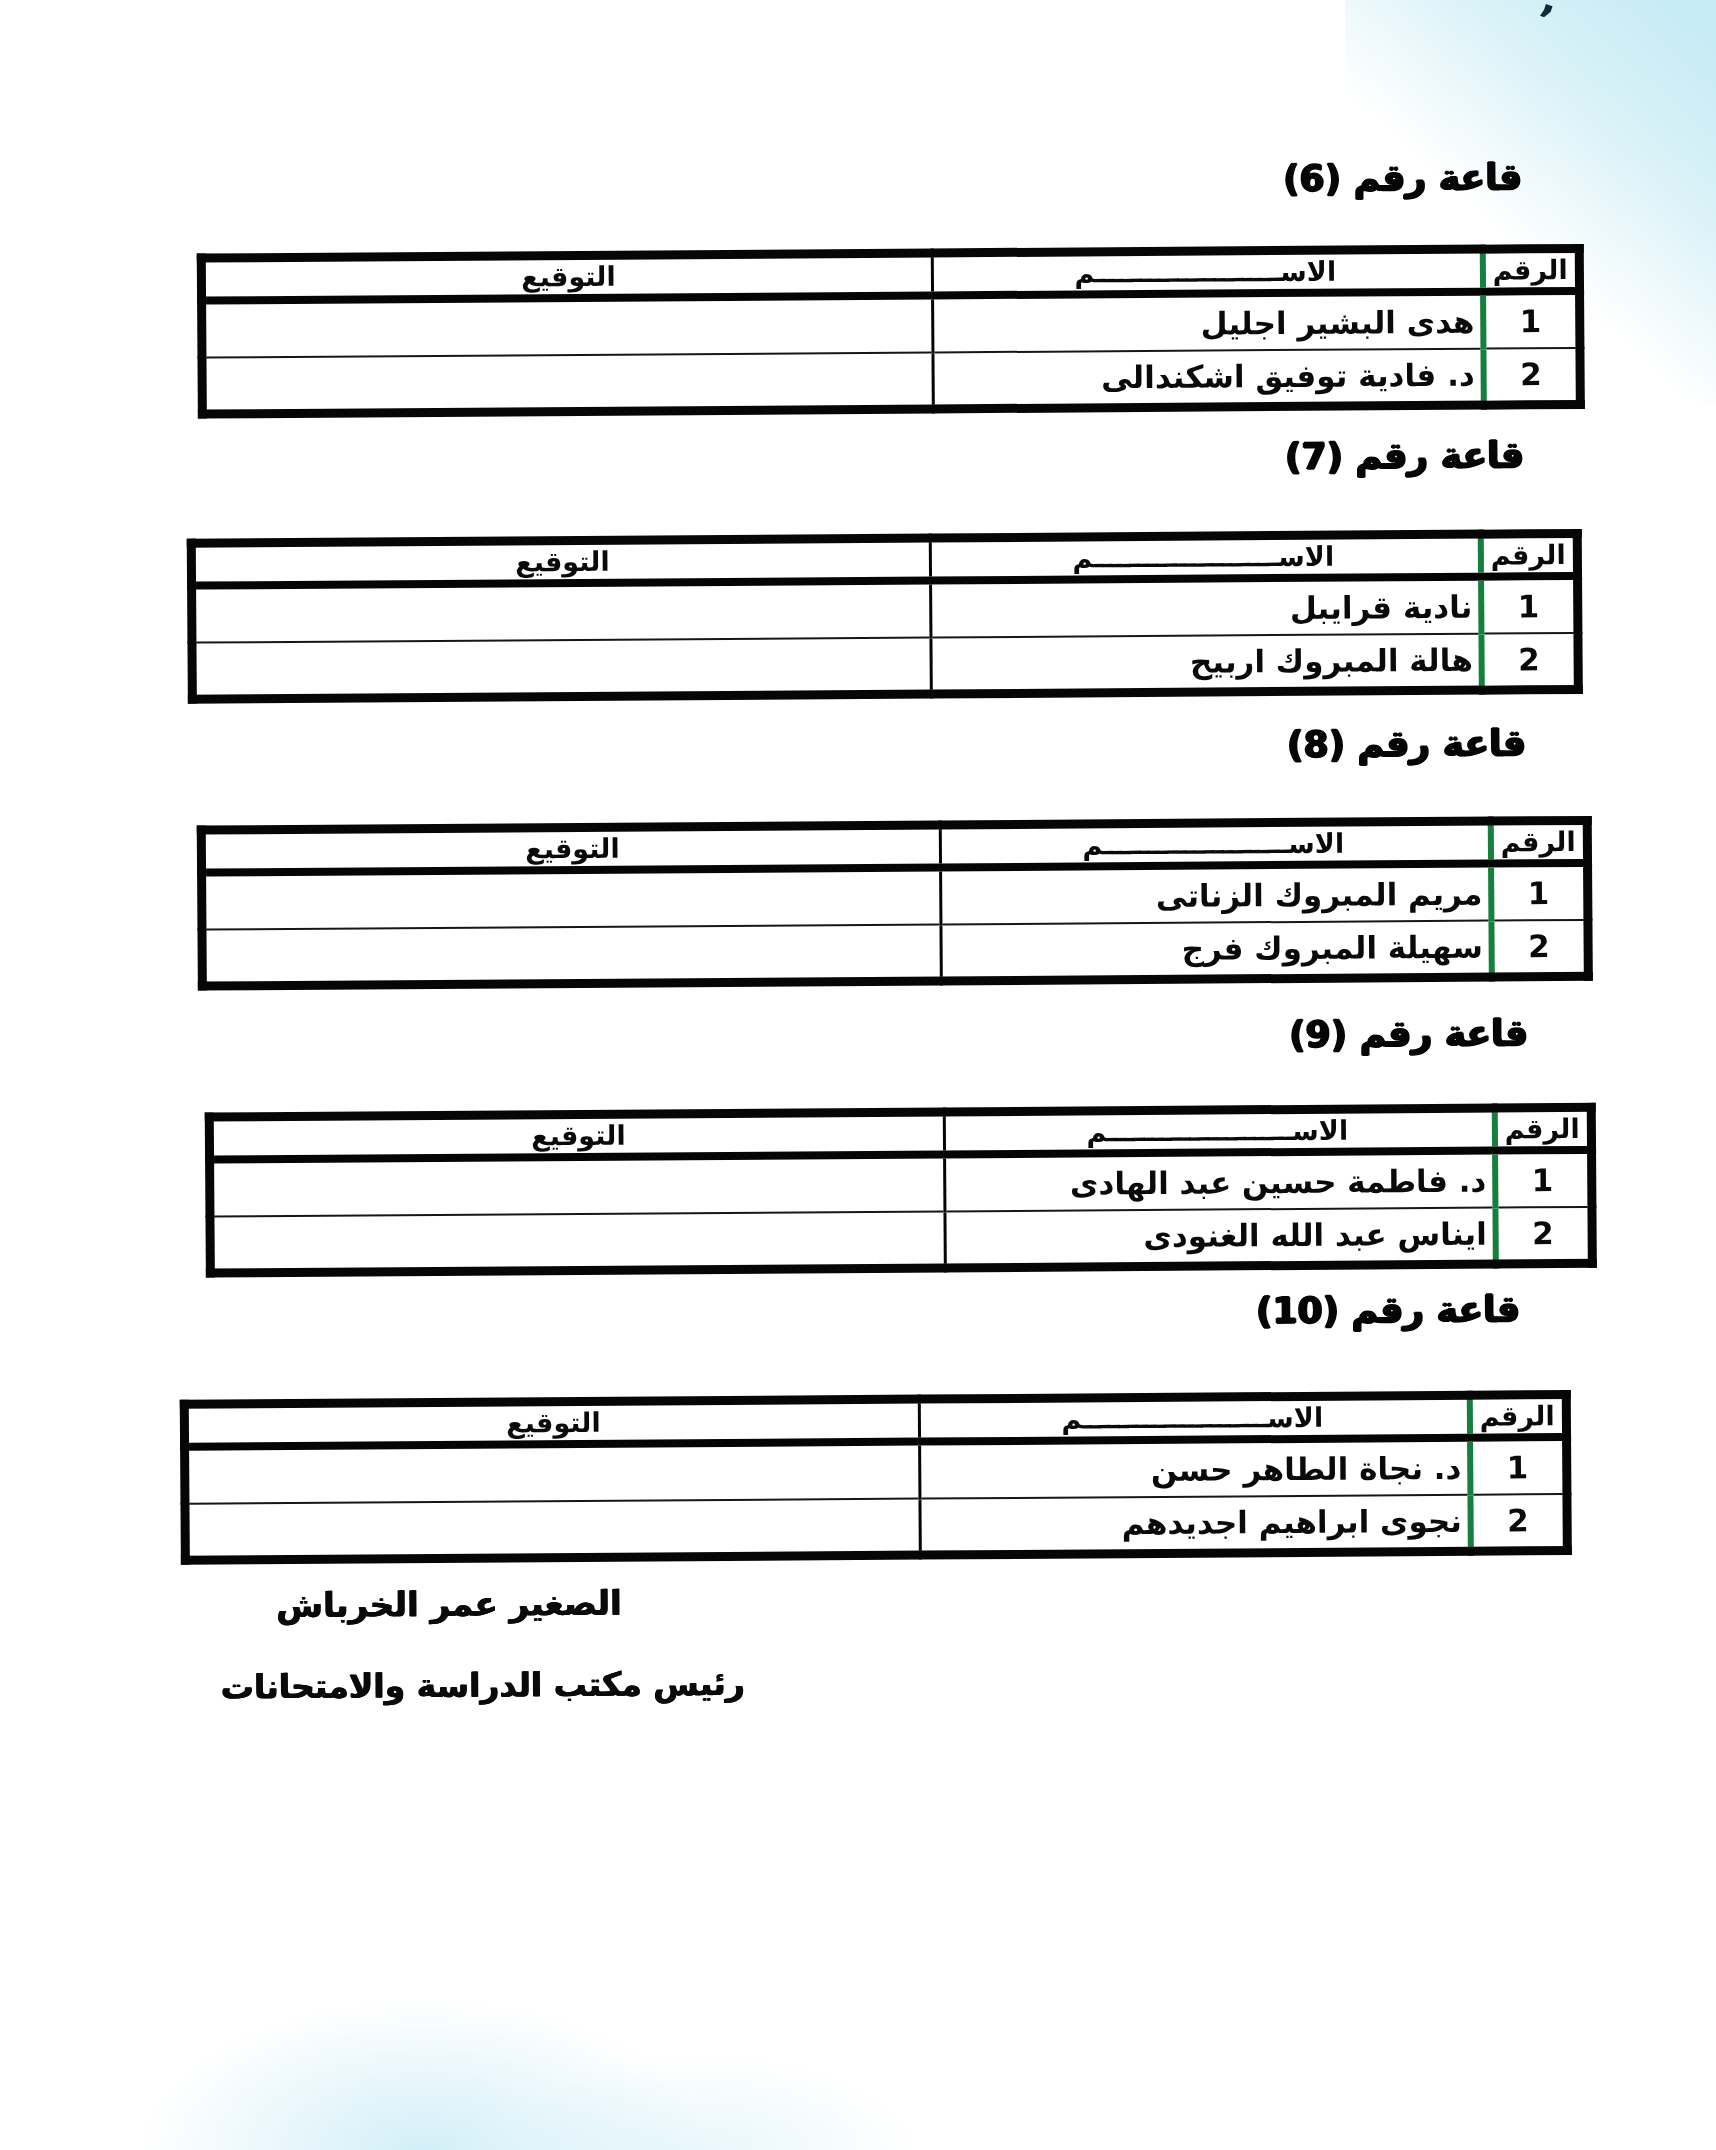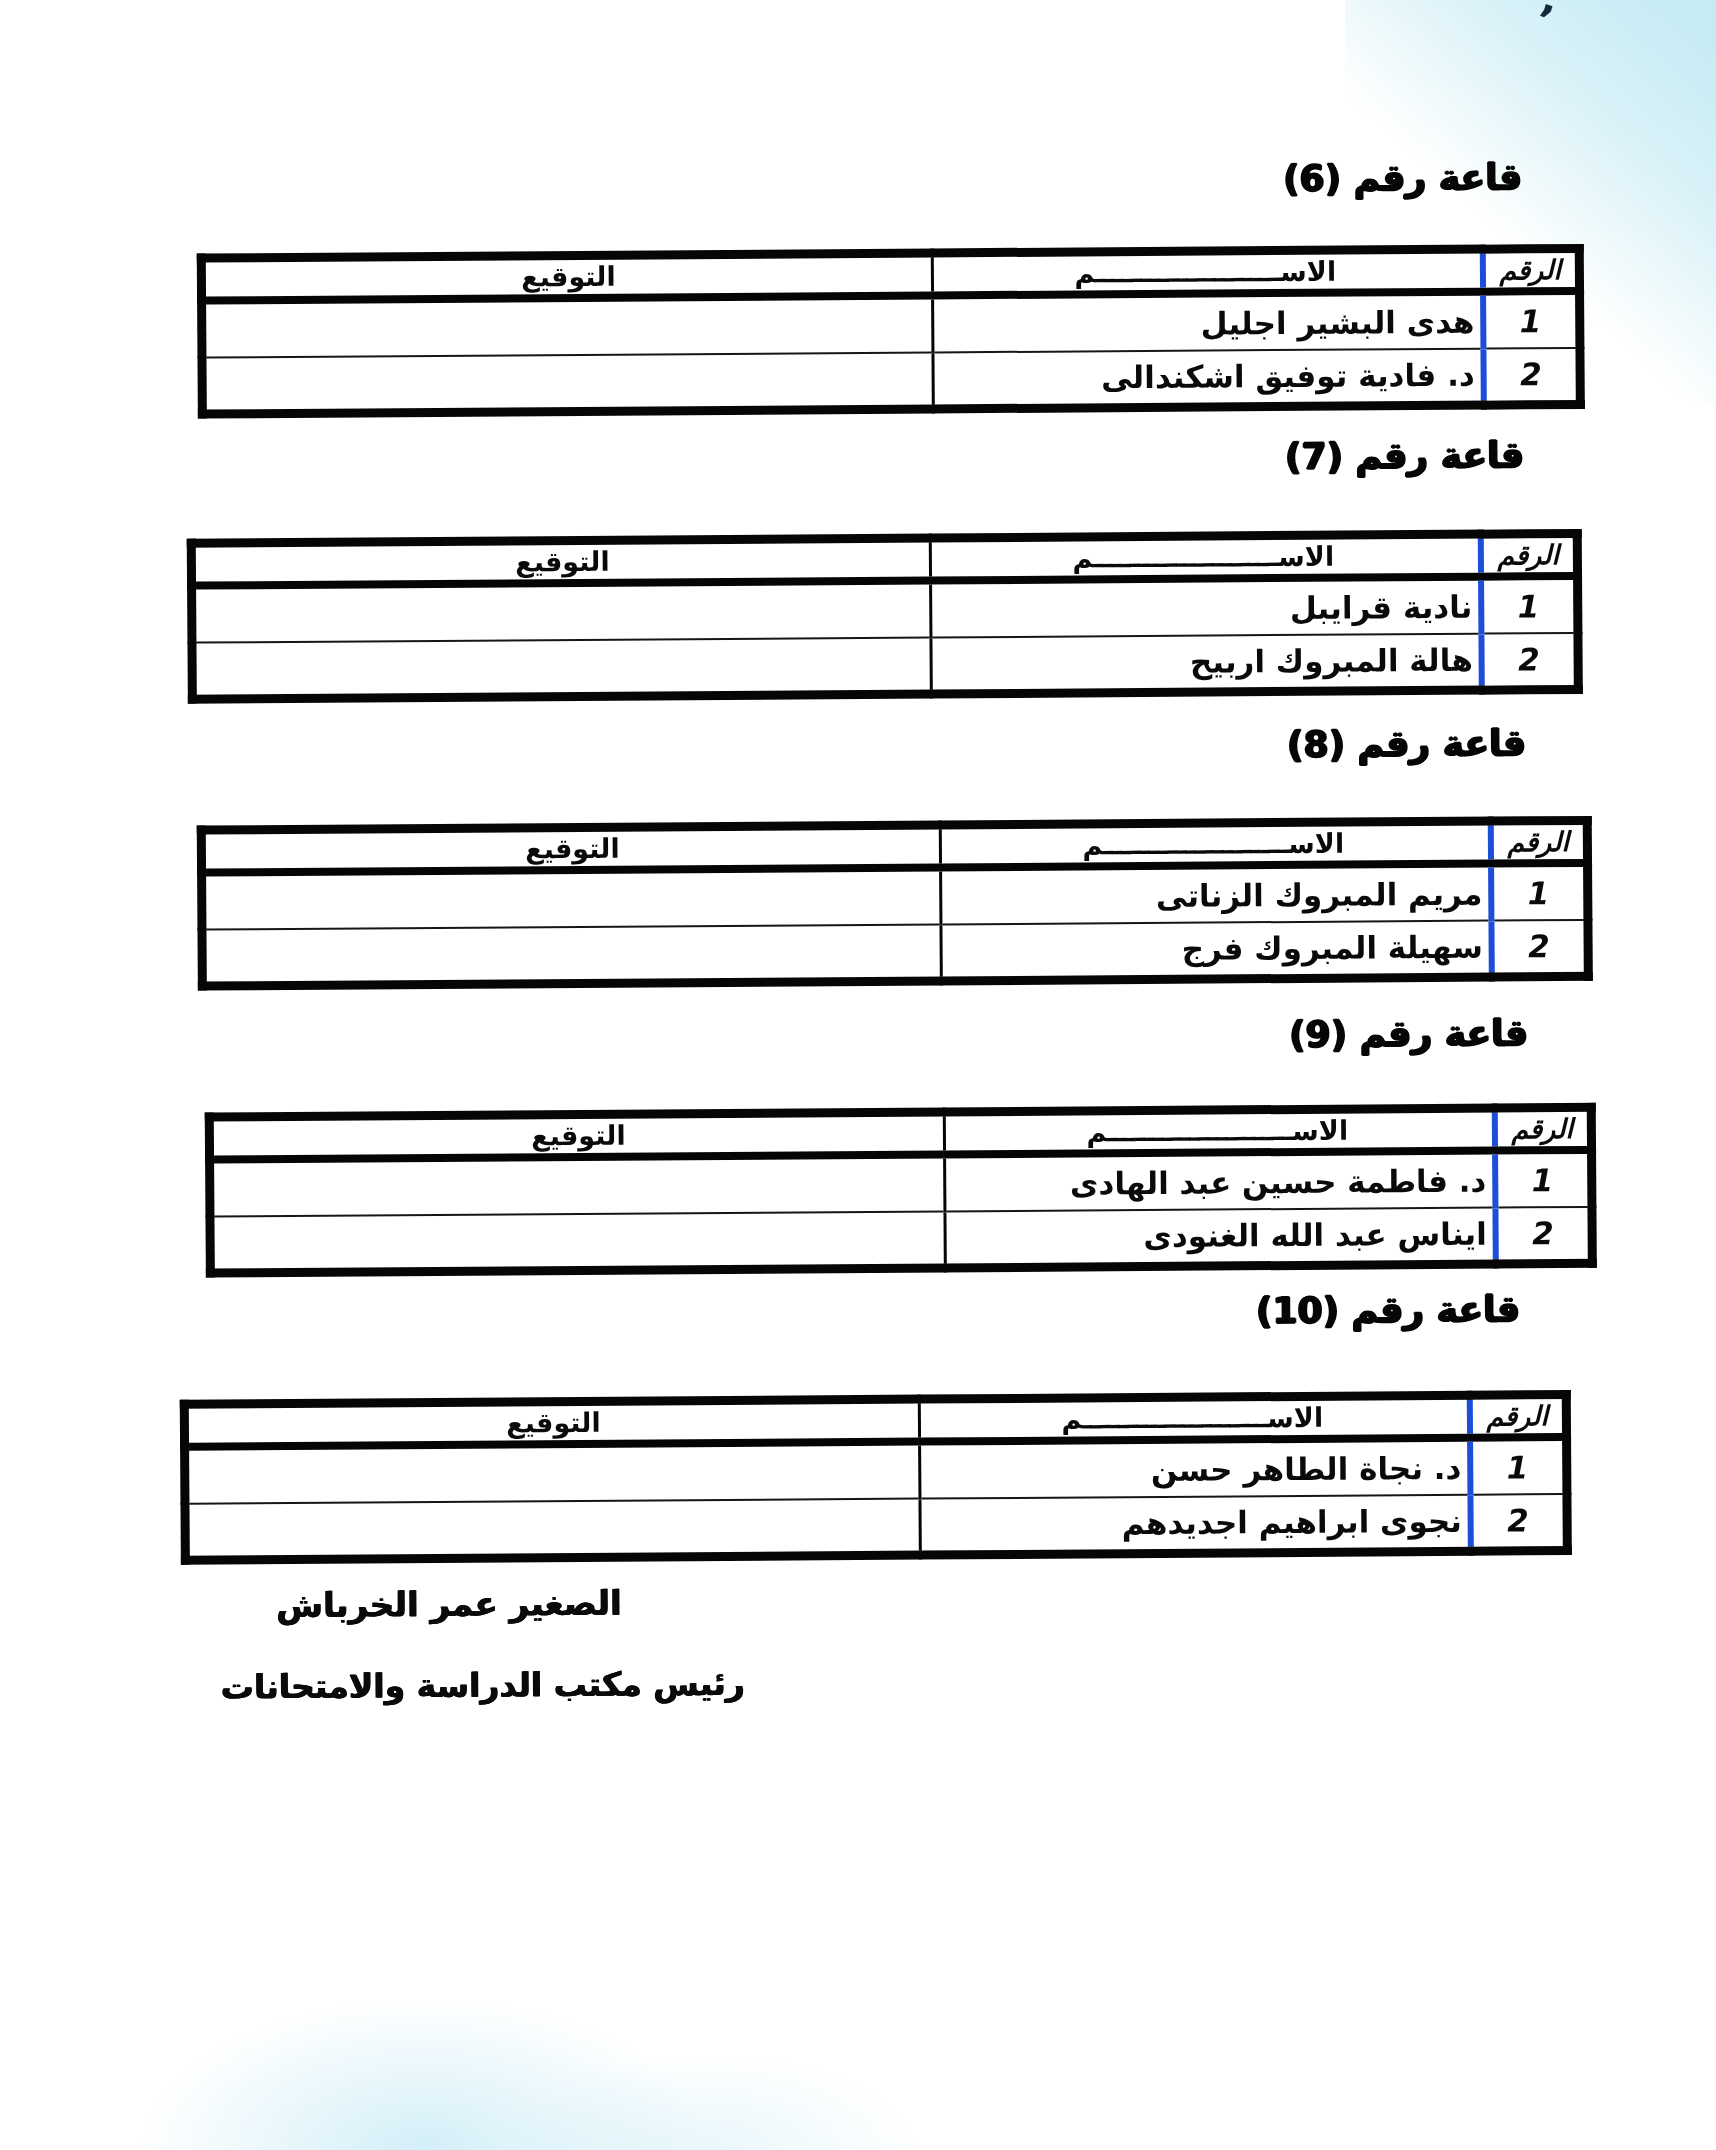--- a/index.html
+++ b/index.html
@@ -58,21 +58,21 @@
     overflow:hidden; white-space:nowrap; vertical-align:middle;
   }
   table.roster th {
     height:42px;
     border-bottom:8px solid #050505;
     font-size:27px; font-weight:bold;
     text-align:center;
   }
   table.roster td { height:57px; font-size:31px; font-weight:bold; }
   table.roster tbody tr + tr td { border-top:2px solid #161616; }
-  .col-num  { width:97px; border-left:6px solid #1d4ed8; text-align:center;font-style:italic; }
+  .col-num  { width:97px; border-left:6px solid #15803d; text-align:center; }
   td.col-num { font-size:33px; }
   .col-name { width:550px; border-left:3.3px solid #050505; text-align:right; padding-left:2.6px; padding-right:5.3px; }
   .col-sig  { text-align:center; }
   .footer-line {
     position:absolute;
     font-weight:bold; white-space:nowrap; color:#0a0a0a;
     text-shadow:0.6px 0 #0a0a0a, -0.6px 0 #0a0a0a;
   }
   .footer-name  { left:271px; top:1581px; font-size:34px; }
   .footer-title { left:215px; top:1663px; font-size:33px; }

